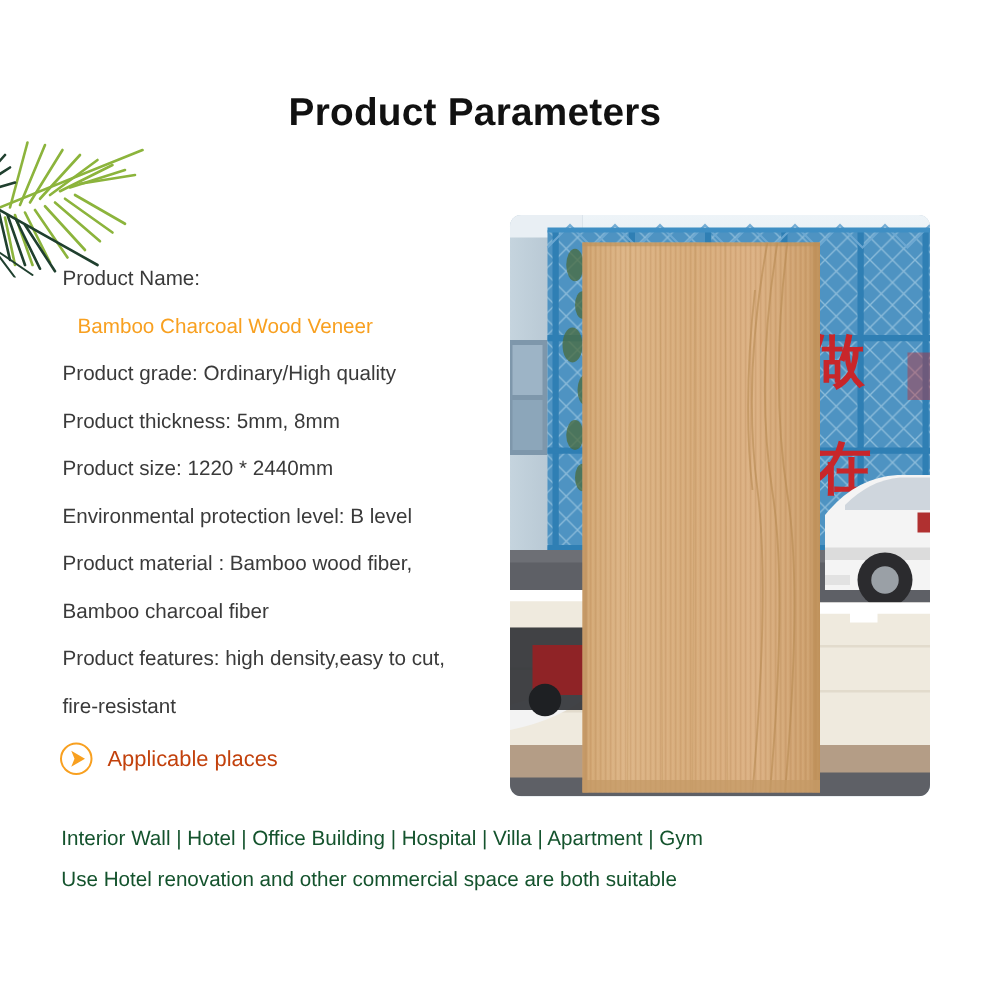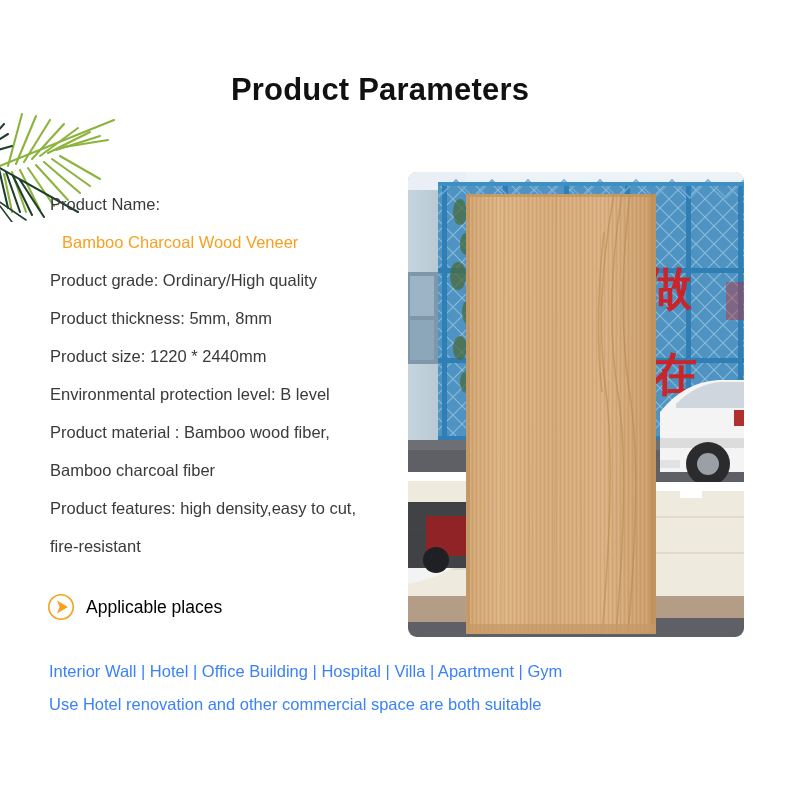--- a/index.html
+++ b/index.html
@@ -41,21 +41,21 @@
     font-size: 31px;
     font-weight: bold;
     color: #111111;
     letter-spacing: 0.2px;
   }
 
   
   .spec-list {
     position: absolute;
     left: 50px;
-    top: 185px;
+    top: 204px;
     width: 360px;
   }
   .spec-line {
     font-size: 16.5px;
     color: #3a3a3a;
     line-height: 38px;
     white-space: nowrap;
   }
   .spec-line.accent {
     color: #f8a020;
@@ -72,33 +72,33 @@
     gap: 11px;
   }
   .arrow-icon {
     width: 28px;
     height: 28px;
     flex: 0 0 28px;
     display: block;
   }
   .applicable-label {
     font-size: 17.5px;
-    color: #000000;
+    color: #c2410c;
   }
 
   
   .places-list {
     position: absolute;
     left: 49px;
     top: 655px;
     width: 700px;
   }
   .places-line {
     font-size: 16.5px;
-    color: #3b82f6;
+    color: #14532d;
     line-height: 33px;
     white-space: nowrap;
   }
 
   
   .photo {
     position: absolute;
     left: 408px;
     top: 172px;
     width: 336px;

